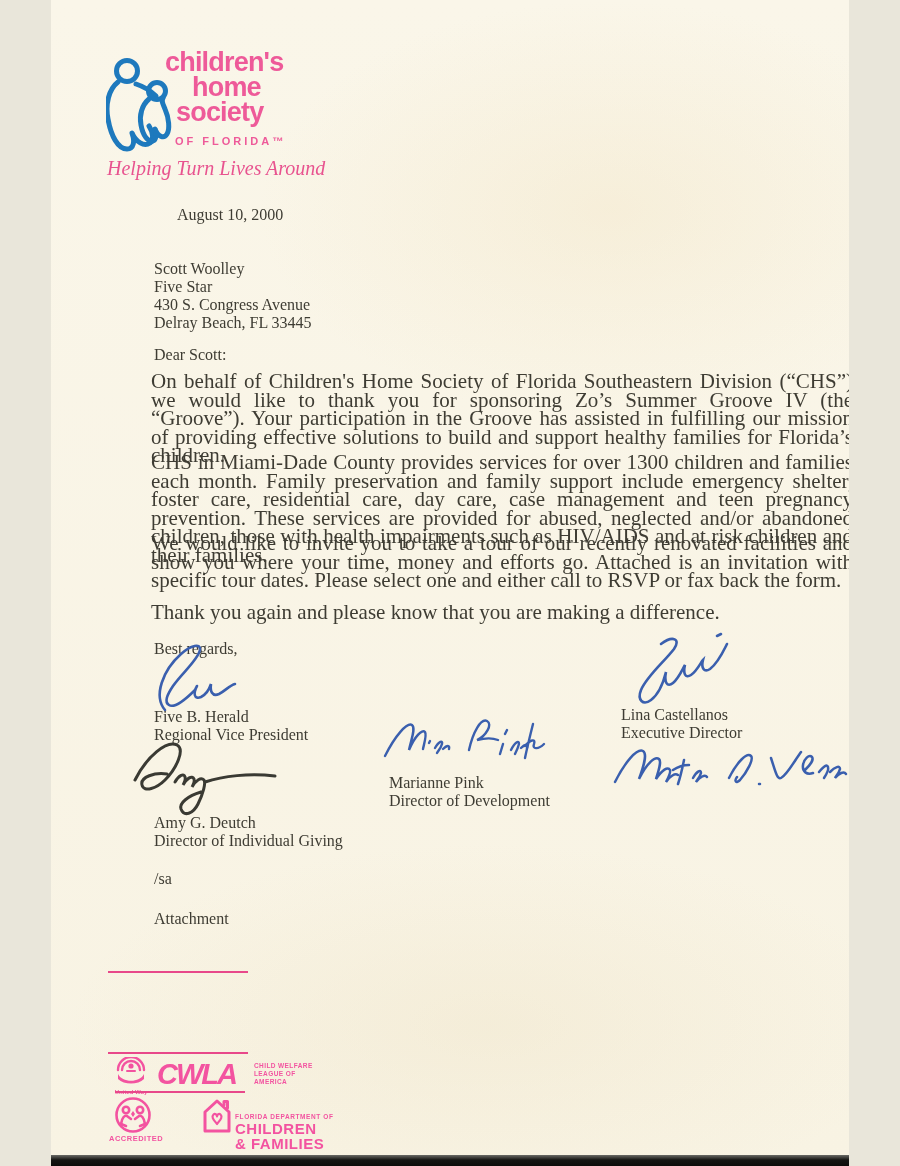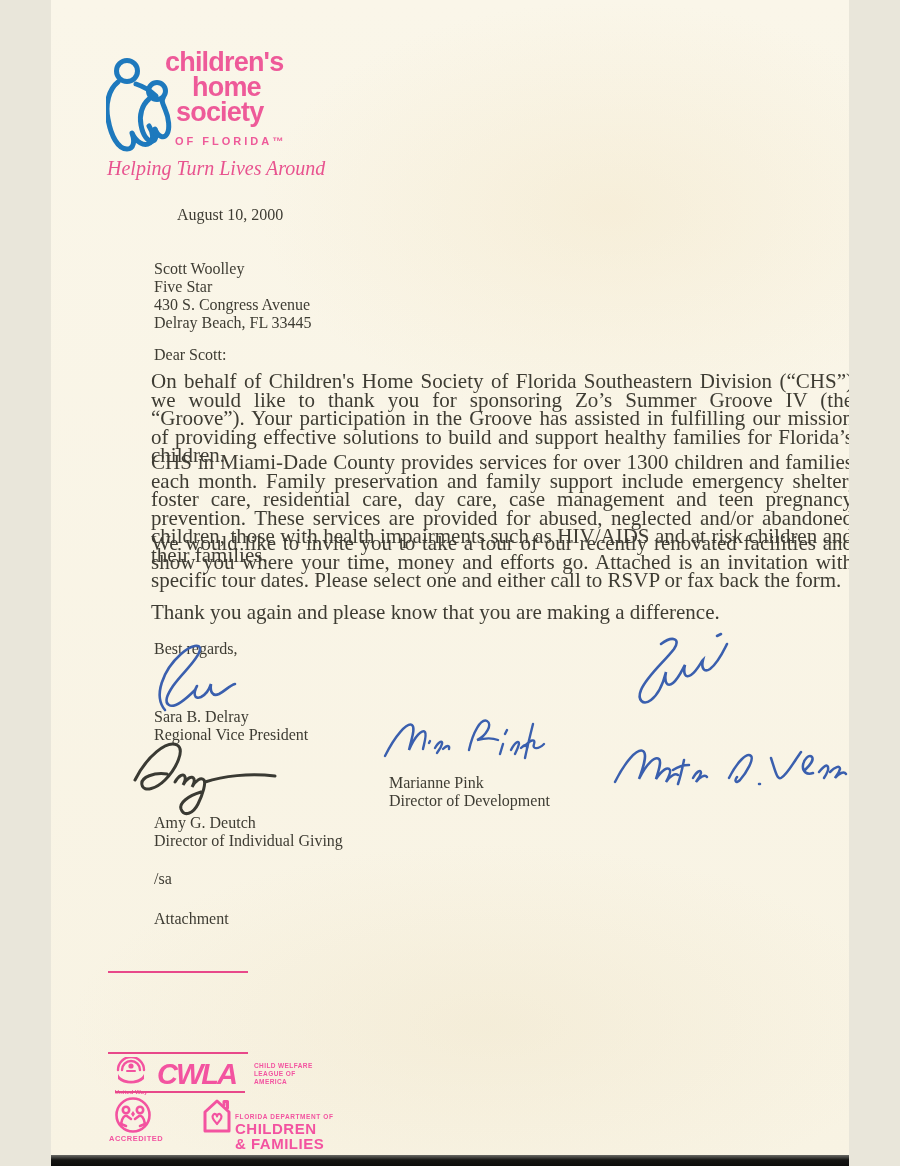--- a/index.html
+++ b/index.html
@@ -88,28 +88,32 @@
   <p class="abs para p4">Thank you again and please know that you are making a difference.</p>
   <p class="abs para p3">We would like to invite you to take a tour of our recently renovated facilities and show you where your time, money and efforts go.  Attached is an invitation with specific tour dates.  Please select one and either call to RSVP or fax back the form.</p>
 
   <div class="abs closing">Best regards,</div>
 
   <svg class="abs sig" style="left:86px;top:640px" width="118" height="74" viewBox="0 0 118 74" fill="none" stroke="#3a5fae" stroke-width="2.6" stroke-linecap="round">
     <path d="M28,70 C16,56 26,30 44,14 C54,5 64,3 63,10 C61,20 44,34 36,46 C30,55 27,62 32,65 C38,69 50,58 58,50"></path>
     <path d="M60,46 C56,53 57,60 64,57 C70,54 73,47 74,44 C73,51 75,57 82,54 C88,51 93,45 98,44"></path>
   </svg>
   <div class="abs sig-block" style="left:103px;top:708px">
-    <div>Sara B. Delray</div>
+    <div>Five B. Herald</div>
     <div>Regional Vice President</div>
   </div>
 
   <svg class="abs sig" style="left:576px;top:630px" width="124" height="80" viewBox="0 0 124 80" fill="none" stroke="#3a5fae" stroke-width="2.6" stroke-linecap="round">
     <path d="M34,14 C46,5 54,9 47,19 C37,32 20,46 14,60 C10,70 16,76 24,70 C32,64 37,50 39,42 C37,52 40,58 46,53 C52,48 56,38 58,35 C56,43 58,49 64,45 C70,41 74,32 76,30 C74,38 77,43 83,39 C91,33 96,22 100,14"></path>
     <path d="M90,6 L94,4"></path>
   </svg>
+  <div class="abs sig-block" style="left:570px;top:706px">
+    <div>Lina Castellanos</div>
+    <div>Executive Director</div>
+  </div>
 
   <svg class="abs sig" style="left:330px;top:708px" width="168" height="58" viewBox="0 0 168 58" fill="none" stroke="#3a5fae" stroke-width="2.4" stroke-linecap="round">
     <path d="M4,48 C14,28 26,14 31,17 C35,20 30,32 28,42 C34,28 41,21 44,24 C46,27 43,36 42,41"></path>
     <path d="M48,35 L49,33 M54,40 C58,33 62,32 61,36 C60,40 57,43 56,45 M62,41 C66,37 69,37 68,41"></path>
     <path d="M88,42 C92,24 100,10 106,13 C112,16 105,28 96,32 C104,30 112,30 117,32"></path>
     <path d="M122,36 L119,46 M124,26 L126,22 M130,42 C134,34 138,32 138,36 C137,40 135,44 134,46 M140,40 C144,36 147,36 146,40"></path>
     <path d="M152,16 C149,28 146,40 144,50 M144,38 C149,32 155,30 153,36 C151,41 157,42 163,36"></path>
   </svg>
   <div class="abs sig-block" style="left:338px;top:774px">
     <div>Marianne Pink</div>

